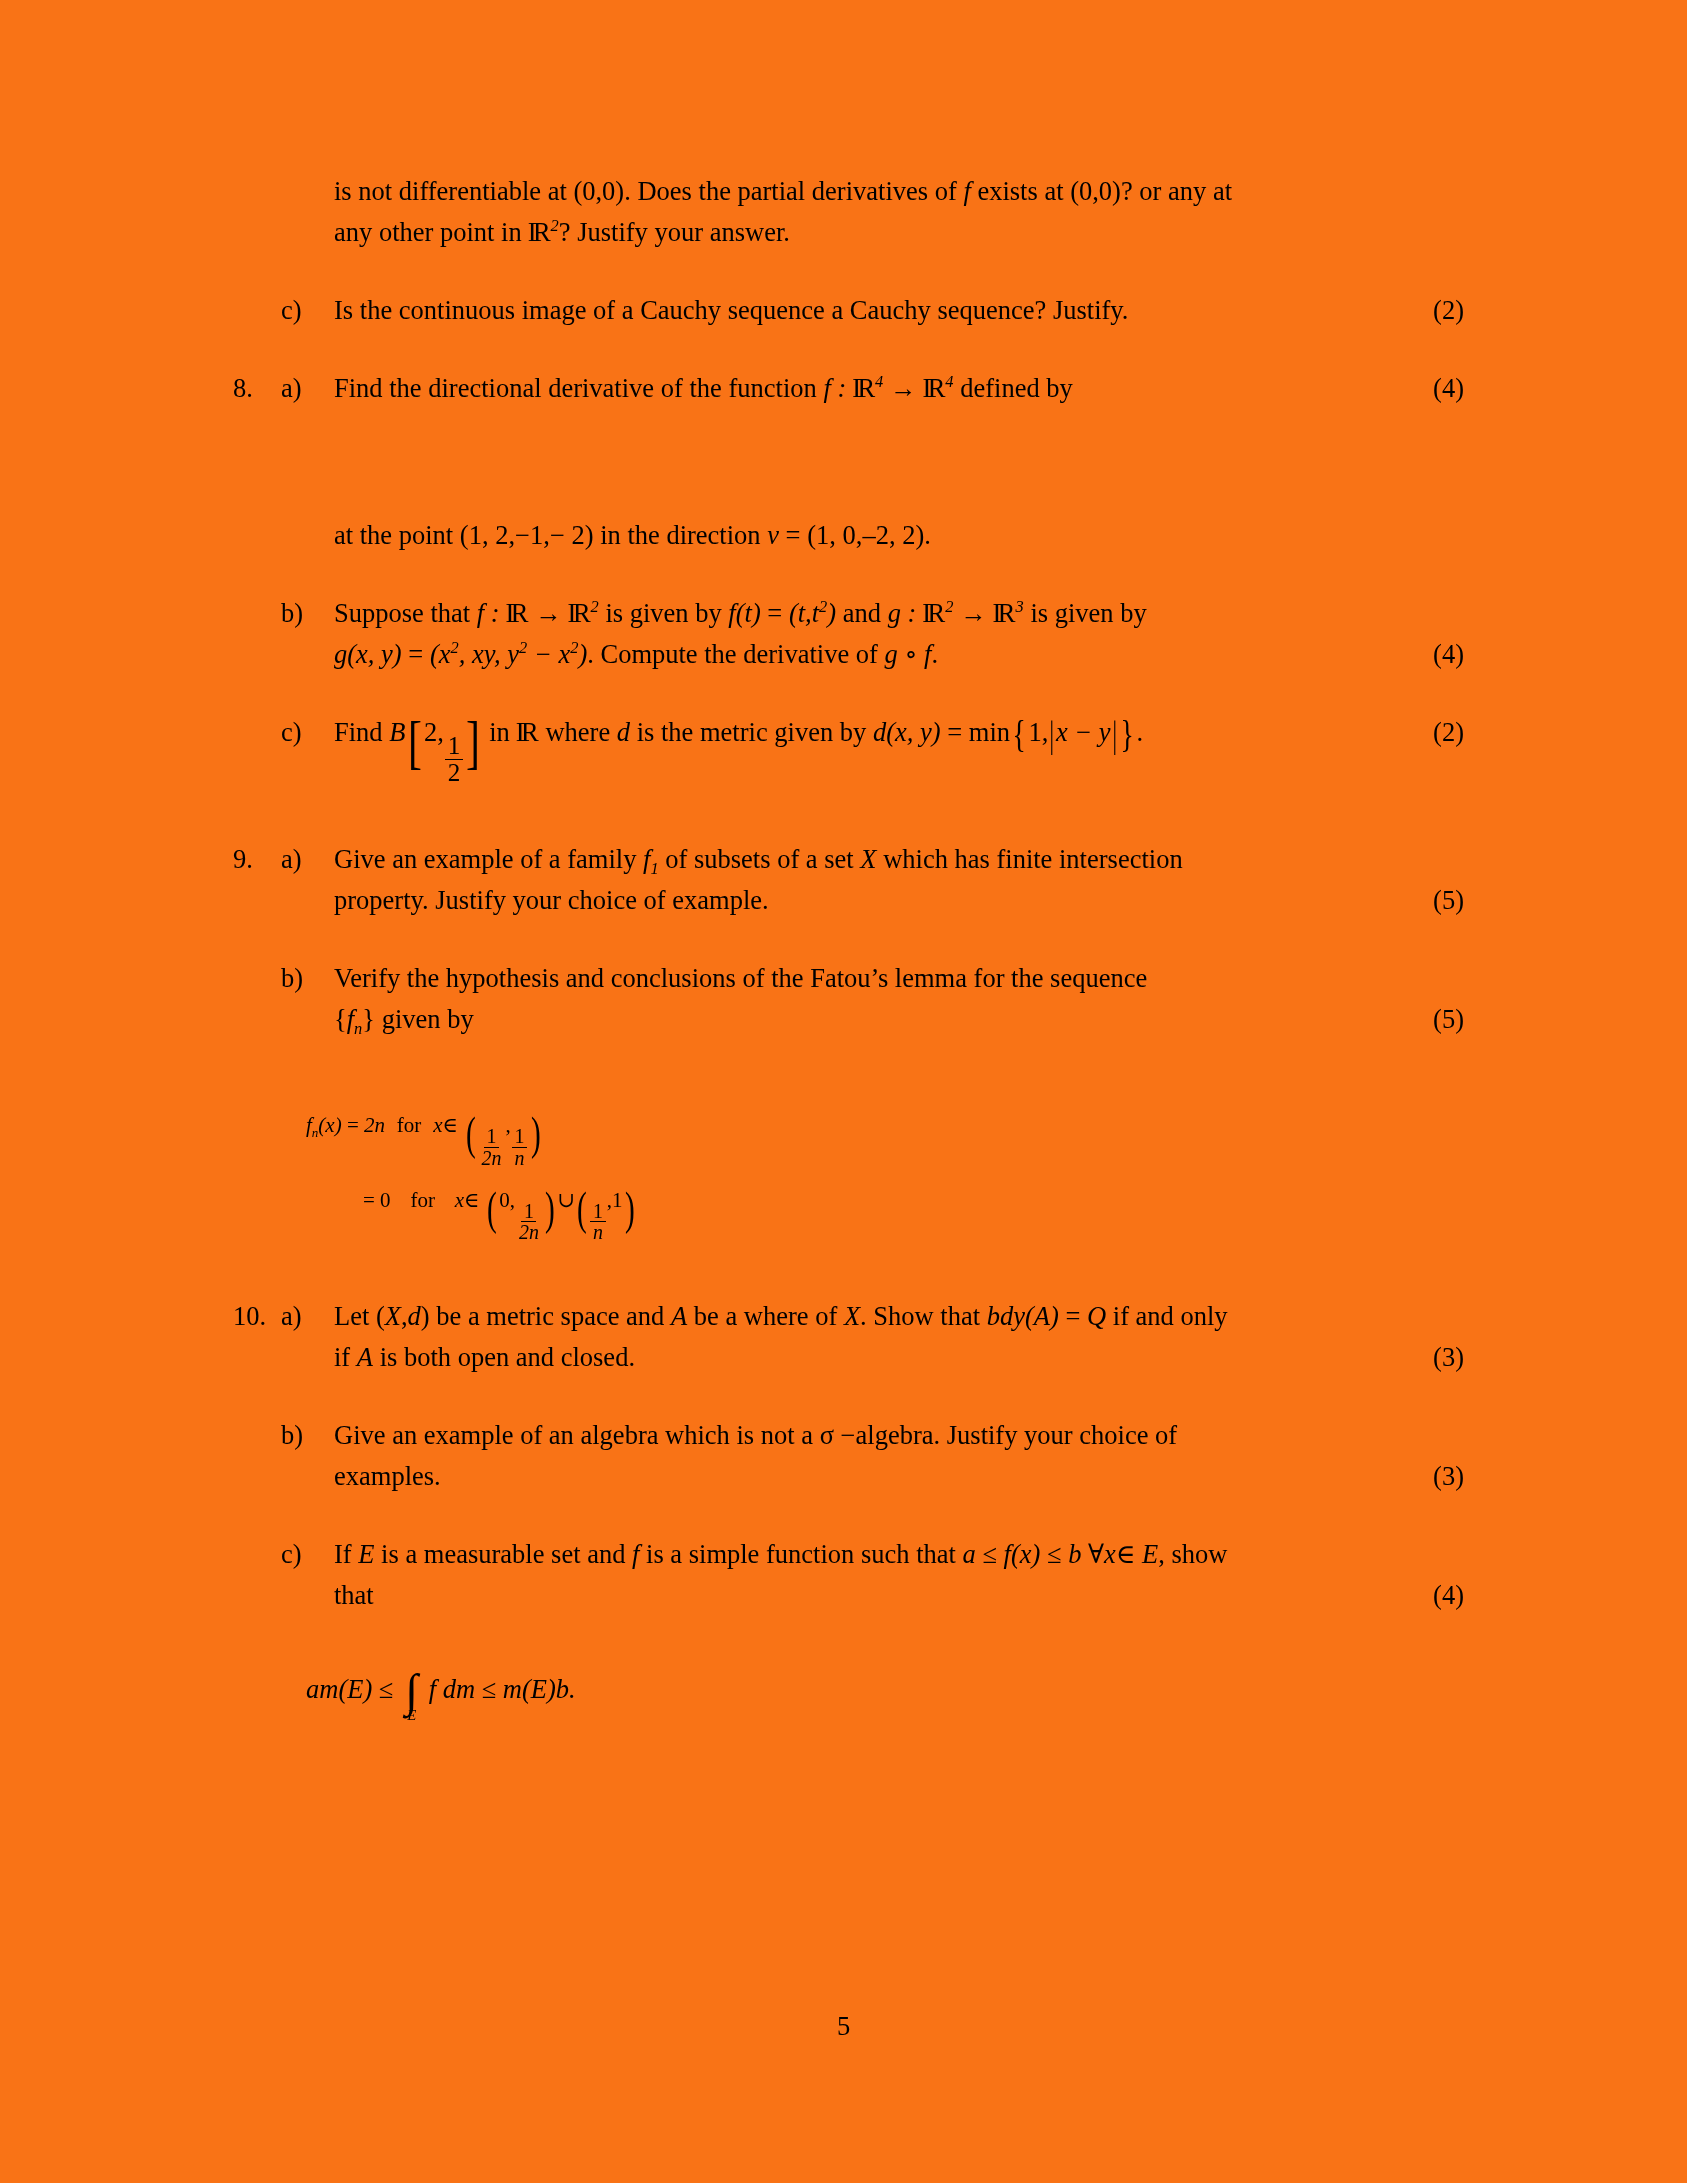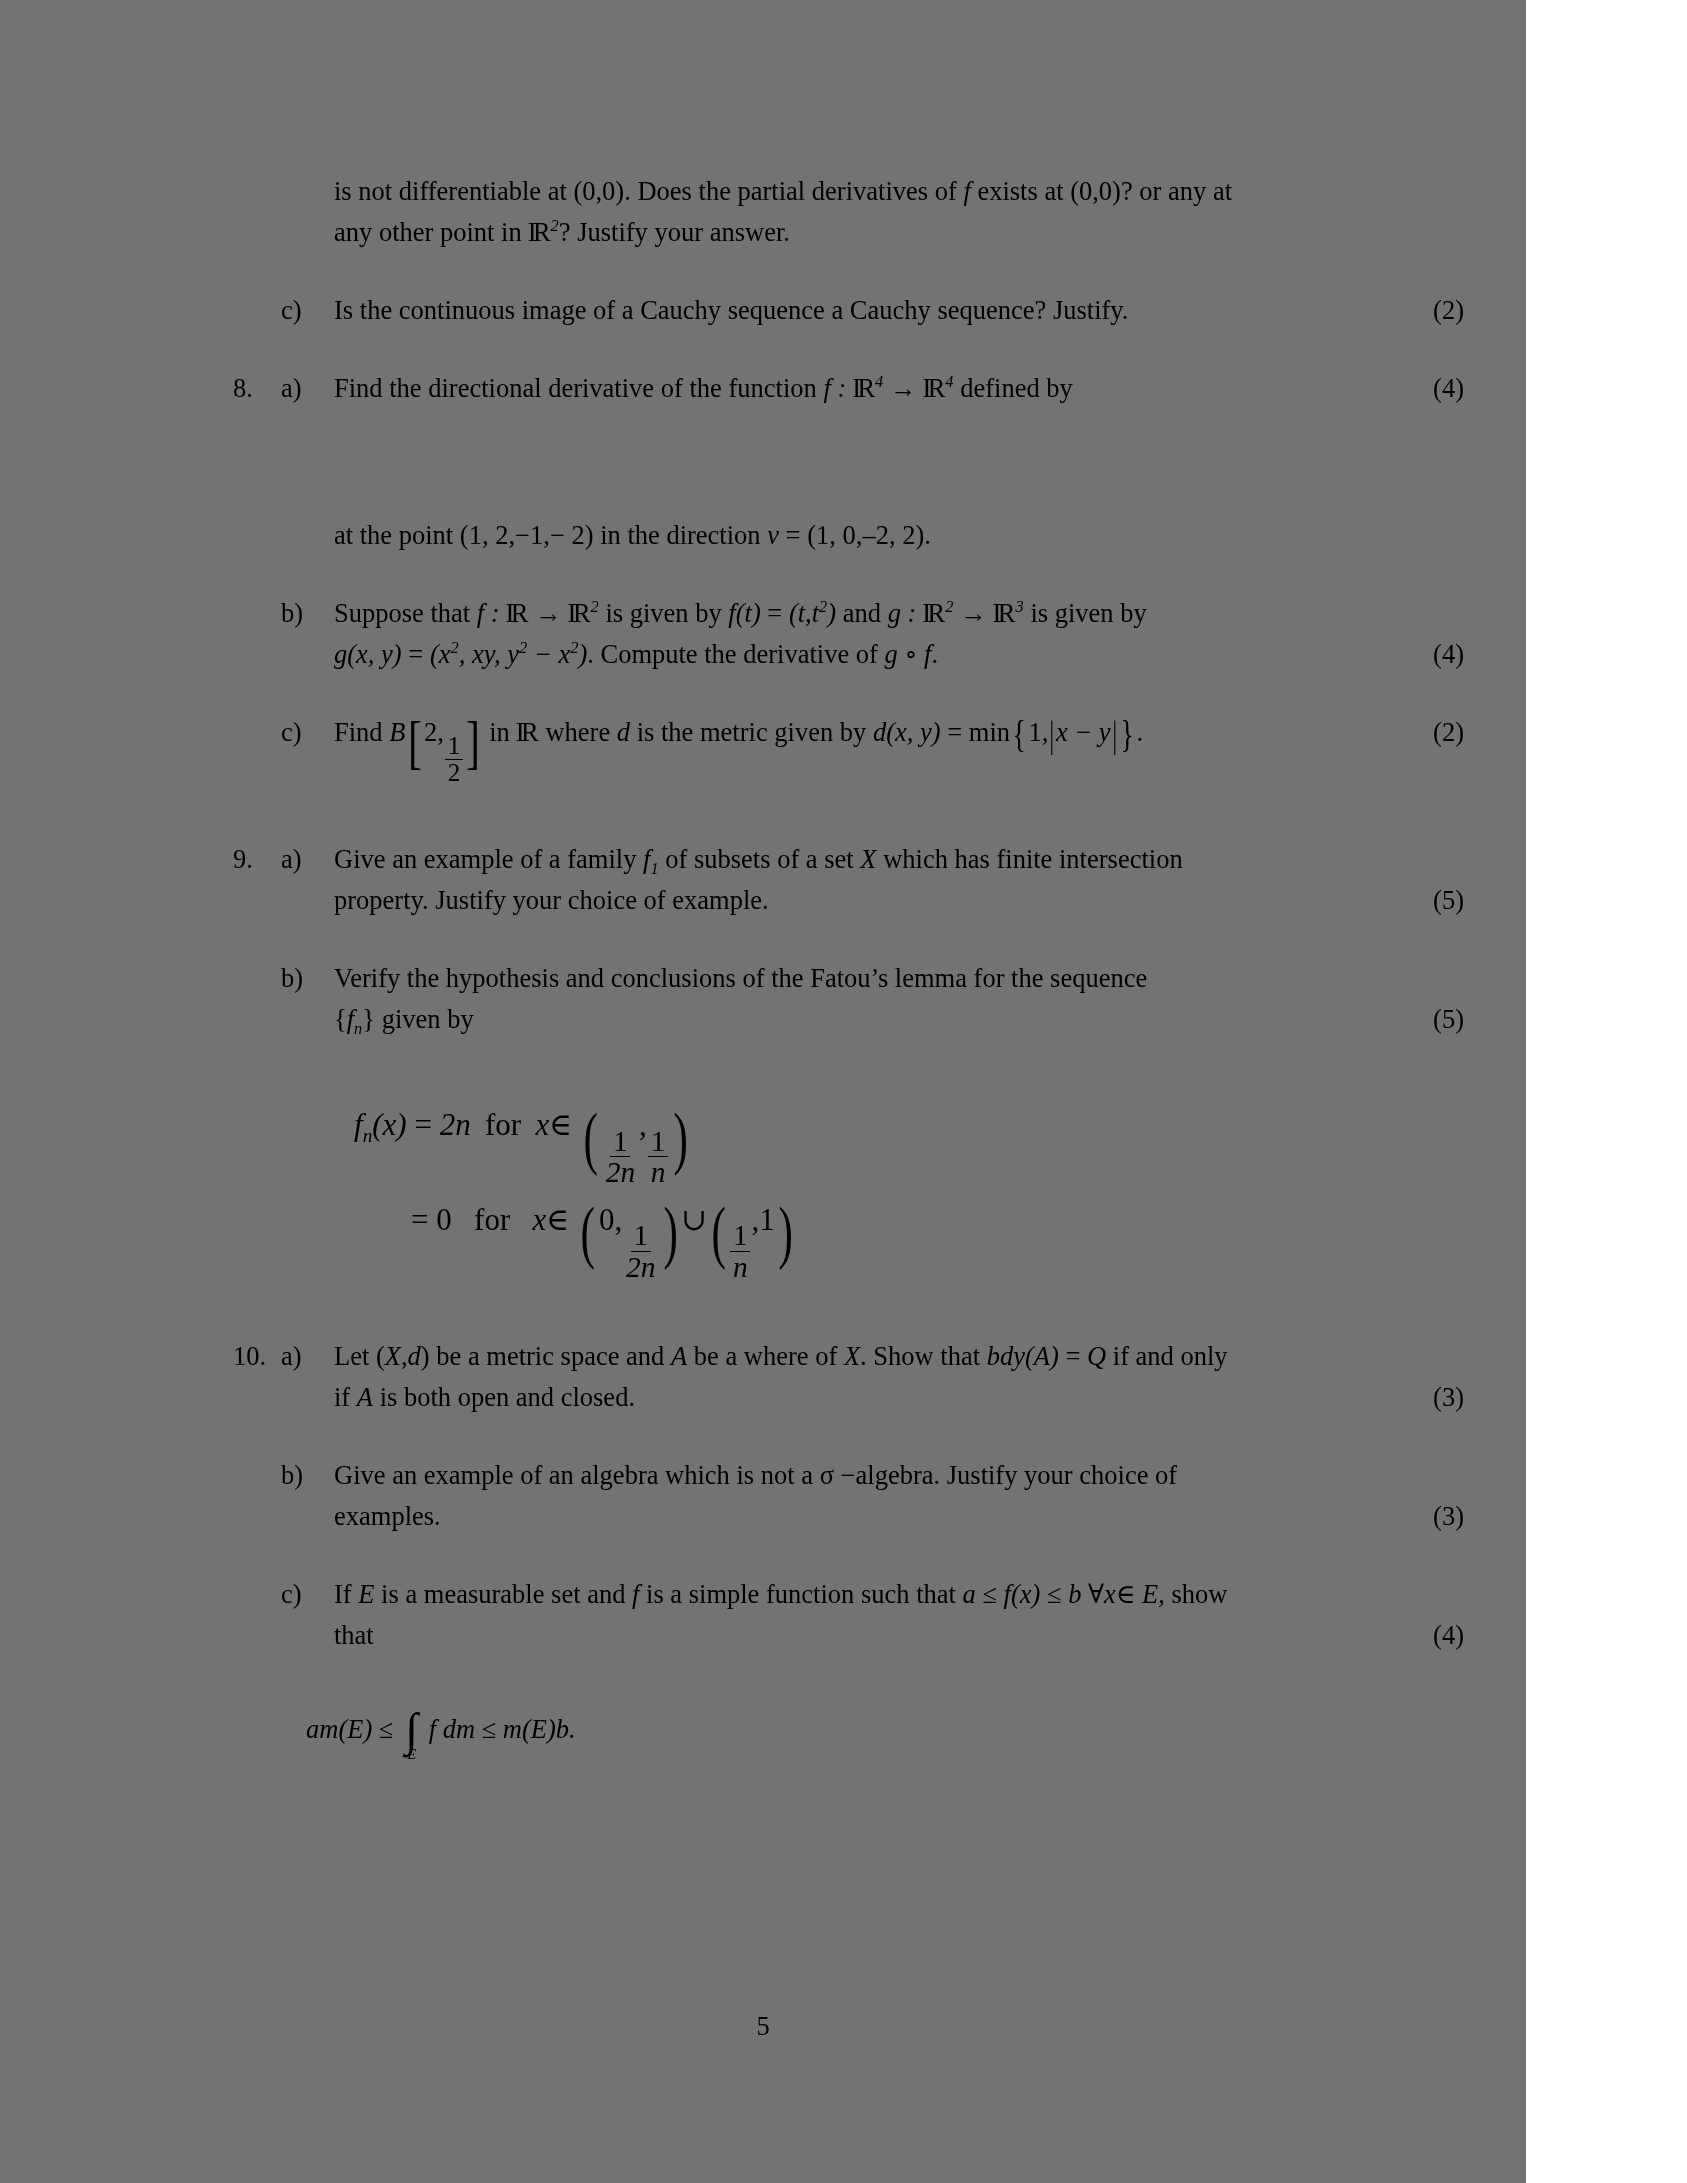--- a/index.html
+++ b/index.html
@@ -2,23 +2,23 @@
 <html style="font-size:10.6px"><head>
 <meta charset="utf-8">
 <style>
   html, body {
     margin: 0;
     padding: 0;
     background: #ffffff;
   }
   .page {
     position: relative;
-    width: 1526px;
+    width: 1687px;
     height: 2183px;
-    background: #737373;
+    background: #f97316;
     font-family: "Liberation Serif", "DejaVu Serif", serif;
     color: #000000;
     box-sizing: border-box;
   }
   .content {
     position: absolute;
     left: 233px;
     top: 171px;
     width: 1231px;
   }
@@ -178,24 +178,23 @@
   }
   .intg .lim {
     font-size: 0.56em;
     font-style: italic;
     margin-top: -1.3px;
   }
 
   
   .eqrow {
     display: block;
-    font-size: 31px;
+    font-size: 21px;
     line-height: 64px;
     white-space: nowrap;
-    margin-left: 48px;
   }
   .eqrow.second { padding-left: 57px; }
 
   .gapsm { display: inline-block; width: 6.6px; }
   .gapmd { display: inline-block; width: 14.6px; }
   .blockgap-md { height: 37px; }
   .blockgap-lg { height: 53px; }
 
   .pagenum {
     position: absolute;

